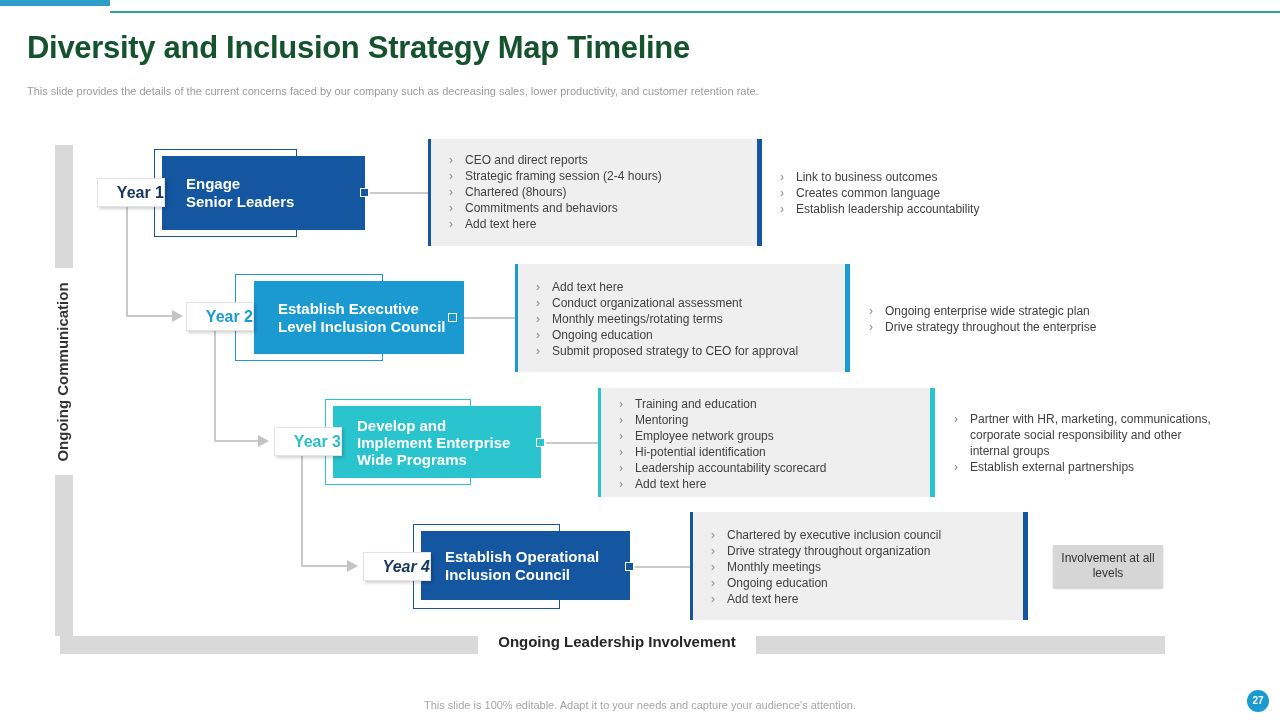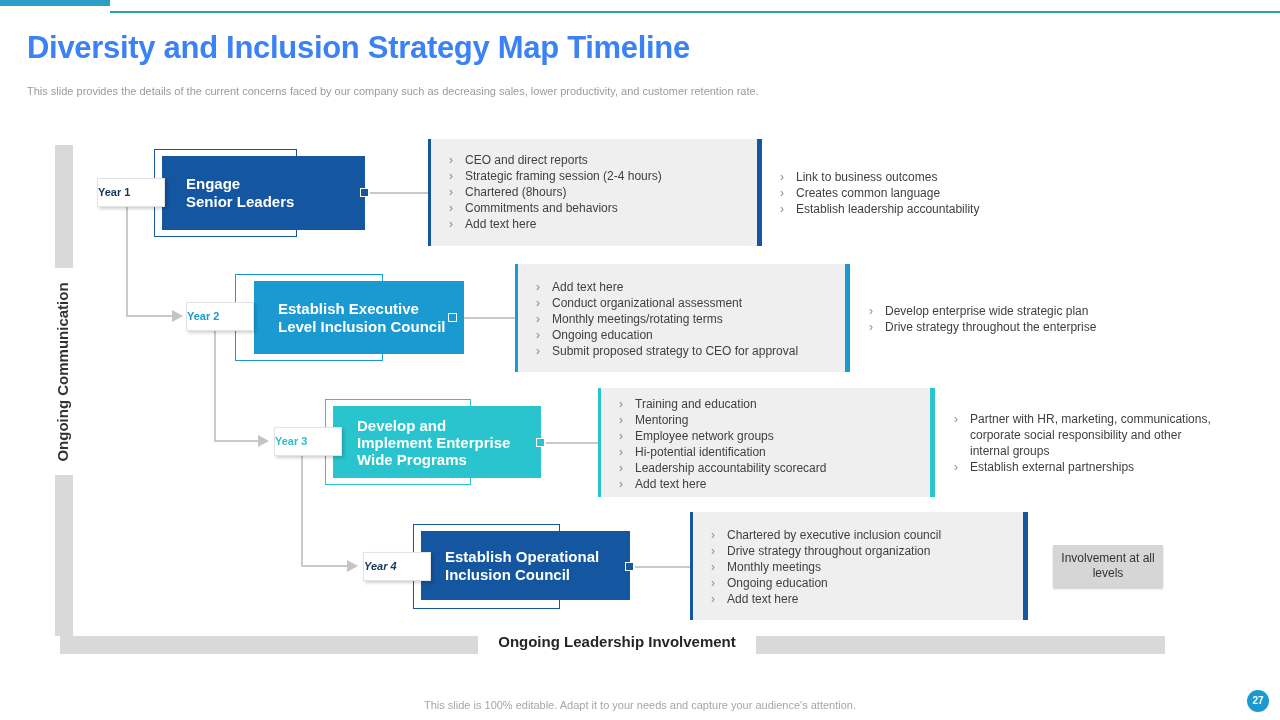--- a/index.html
+++ b/index.html
@@ -4,38 +4,38 @@
 <style>
   * { margin:0; padding:0; box-sizing:border-box; }
   html,body { width:1280px; height:720px; }
   body { font-family:"Liberation Sans", sans-serif; background:#ffffff; position:relative; overflow:hidden; }
 
   
   .accent-bar  { position:absolute; left:0; top:8; width:110px; height:6px; background:#2E9DC7; }
   .accent-line { position:absolute; left:110px; top:11px; width:1170px; height:2px; background:#2AA59E; }
 
   
-  .title    { position:absolute; left:27px; top:30px; font-size:31px; font-weight:700; color:#3b82f6; letter-spacing:-0.3px; }
+  .title    { position:absolute; left:27px; top:30px; font-size:31px; font-weight:700; color:#14532d; letter-spacing:-0.3px; }
   .subtitle { position:absolute; left:27px; top:85px; font-size:11px; color:#9B9B9B; }
 
   
   .vbar1 { position:absolute; left:55px; top:145px; width:18px; height:123px; background:#D9D9D9; }
   .vbar2 { position:absolute; left:55px; top:475px; width:18px; height:161px; background:#D9D9D9; }
   .vlabel { position:absolute; left:-46px; top:362px; width:220px; height:20px; text-align:center;
             transform:rotate(-90deg); font-size:15px; font-weight:700; color:#333333; }
 
   
   .hbar { position:absolute; left:60px; top:636px; width:1105px; height:18px; background:#D9D9D9; }
   .hlabel-patch { position:absolute; left:478px; top:629px; width:278px; height:26px; background:#ffffff;
                   text-align:center; line-height:26px; font-size:15px; font-weight:700; color:#262626; }
 
   
   .ylabel { position:absolute; width:68px; height:29px; background:#ffffff; border:1px solid #E3E3E3;
-            box-shadow:2px 2px 3px rgba(0,0,0,0.18); text-align:left; line-height:27px;
-            font-size:11px; font-weight:700; z-index:5; }
+            box-shadow:2px 2px 3px rgba(0,0,0,0.18); text-align:right; line-height:27px;
+            font-size:16px; font-weight:700; z-index:5; }
 
   
   .outline { position:absolute; border:1px solid; background:transparent; z-index:1; }
   .ybox { position:absolute; z-index:2; color:#ffffff; font-weight:700; font-size:15px; line-height:18px;
           display:flex; flex-direction:column; justify-content:center; padding-left:24px; }
 
   
   .sq { position:absolute; width:9px; height:9px; border:1px solid #ffffff; z-index:6; }
   .hconn { position:absolute; height:2px; background:#C9C9C9; }
   .vconn { position:absolute; width:2px; background:#C9C9C9; }
@@ -161,21 +161,21 @@
     <li>
         <span class="mk">›</span>
         <span>Submit  proposed  strategy  to CEO for approval</span>
       </li>
   </ul>
 </div>
 <div class="side" style="left:867px; top:303px; width:330px;">
   <ul class="blt">
     <li>
         <span class="mk">›</span>
-        <span>Develop  enterprise  wide  strategic  plan</span>
+        <span>Ongoing  enterprise  wide  strategic  plan</span>
       </li>
     <li>
         <span class="mk">›</span>
         <span>Drive  strategy  throughout  the  enterprise</span>
       </li>
   </ul>
 </div>
 
 <div class="vconn" style="left:214px; top:331px; height:111px;"></div>
 <div class="hconn" style="left:214px; top:440px; width:44px;"></div>

